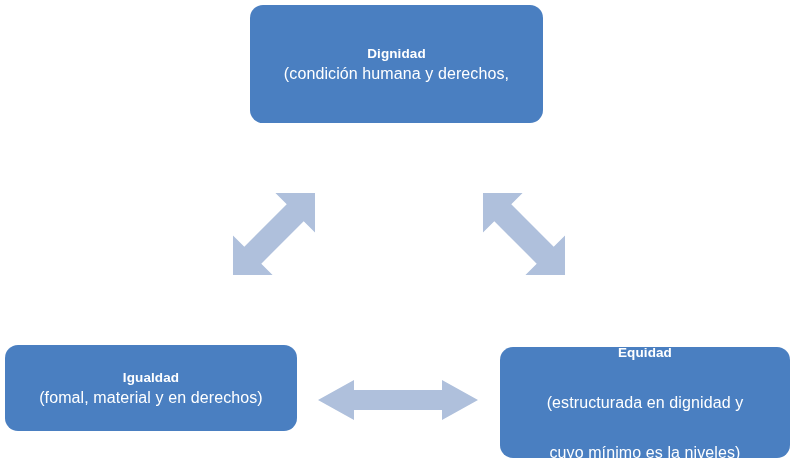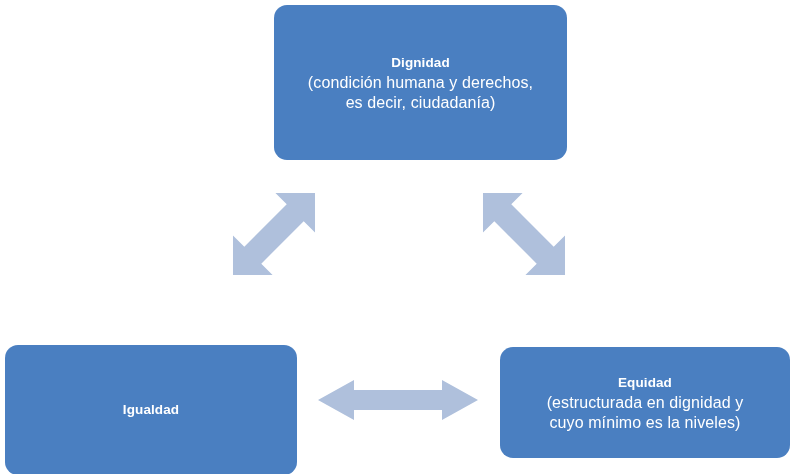--- a/index.html
+++ b/index.html
@@ -37,34 +37,34 @@
   .node .sub {
     font-size: 16px;
     font-weight: normal;
     line-height: 20px;
     letter-spacing: 0.1px;
   }
   #node-dignidad {
     left: 250px;
     top: 5px;
     width: 293px;
-    height: 155px;
-    margin-left: 24px;
+    height: 118px;
   }
   #node-igualdad {
     left: 5px;
     top: 345px;
     width: 292px;
-    height: 130px;
+    height: 86px;
   }
   #node-equidad {
     left: 500px;
     top: 347px;
     width: 290px;
     height: 111px;
+    gap: 30px;
   }
   .arrow-svg {
     position: absolute;
     overflow: visible;
   }
   #arrow-left-diag {
     left: 214px;
     top: 172px;
     width: 120px;
     height: 124px;
@@ -83,25 +83,25 @@
   }
 </style>
 </head>
 <body>
 
 <div id="canvas">
 
   <div class="node" id="node-dignidad">
     <div class="title">Dignidad</div>
     <div class="sub">(condición humana y derechos,</div>
-    <div class="sub">es decir, ciudadanía)</div>
   </div>
 
   <div class="node" id="node-igualdad">
     <div class="title">Igualdad</div>
+    <div class="sub">(fomal, material y en derechos)</div>
   </div>
 
   <div class="node" id="node-equidad">
     <div class="title">Equidad</div>
     <div class="sub">(estructurada en dignidad y</div>
     <div class="sub">cuyo mínimo es la niveles)</div>
   </div>
 
   <svg class="arrow-svg" id="arrow-left-diag" viewBox="0 0 120 124">
     <g transform="rotate(-45 60 62)">

